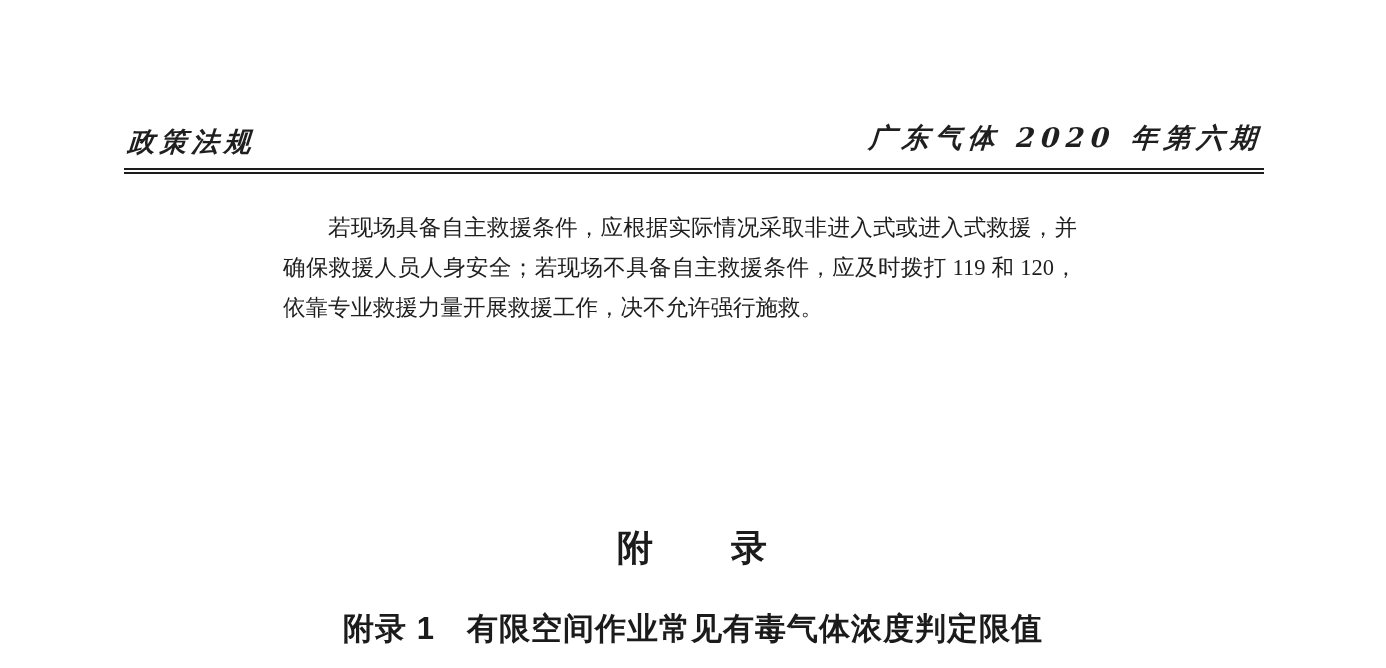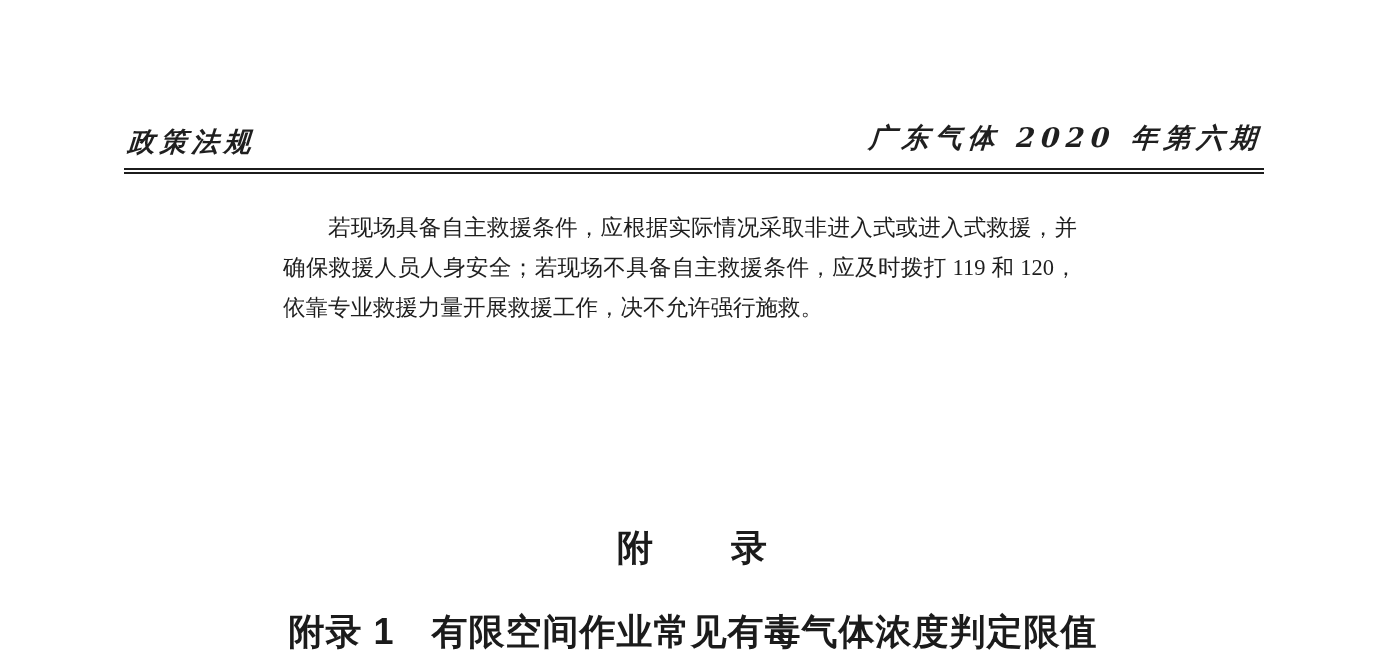--- a/index.html
+++ b/index.html
@@ -87,21 +87,21 @@
   }
   .appendix-subtitle {
     position: absolute;
     left: 0;
     right: 0;
     top: 608px;
     margin: 0;
     text-align: center;
     font-family: "Liberation Sans", "DejaVu Sans", sans-serif;
     font-weight: 600;
-    font-size: 36px;
+    font-size: 31px;
     letter-spacing: 1px;
     color: #1b1b1b;
     white-space: pre;
   }
 </style>
 </head>
 <body>
 
 <div class="page">
 

